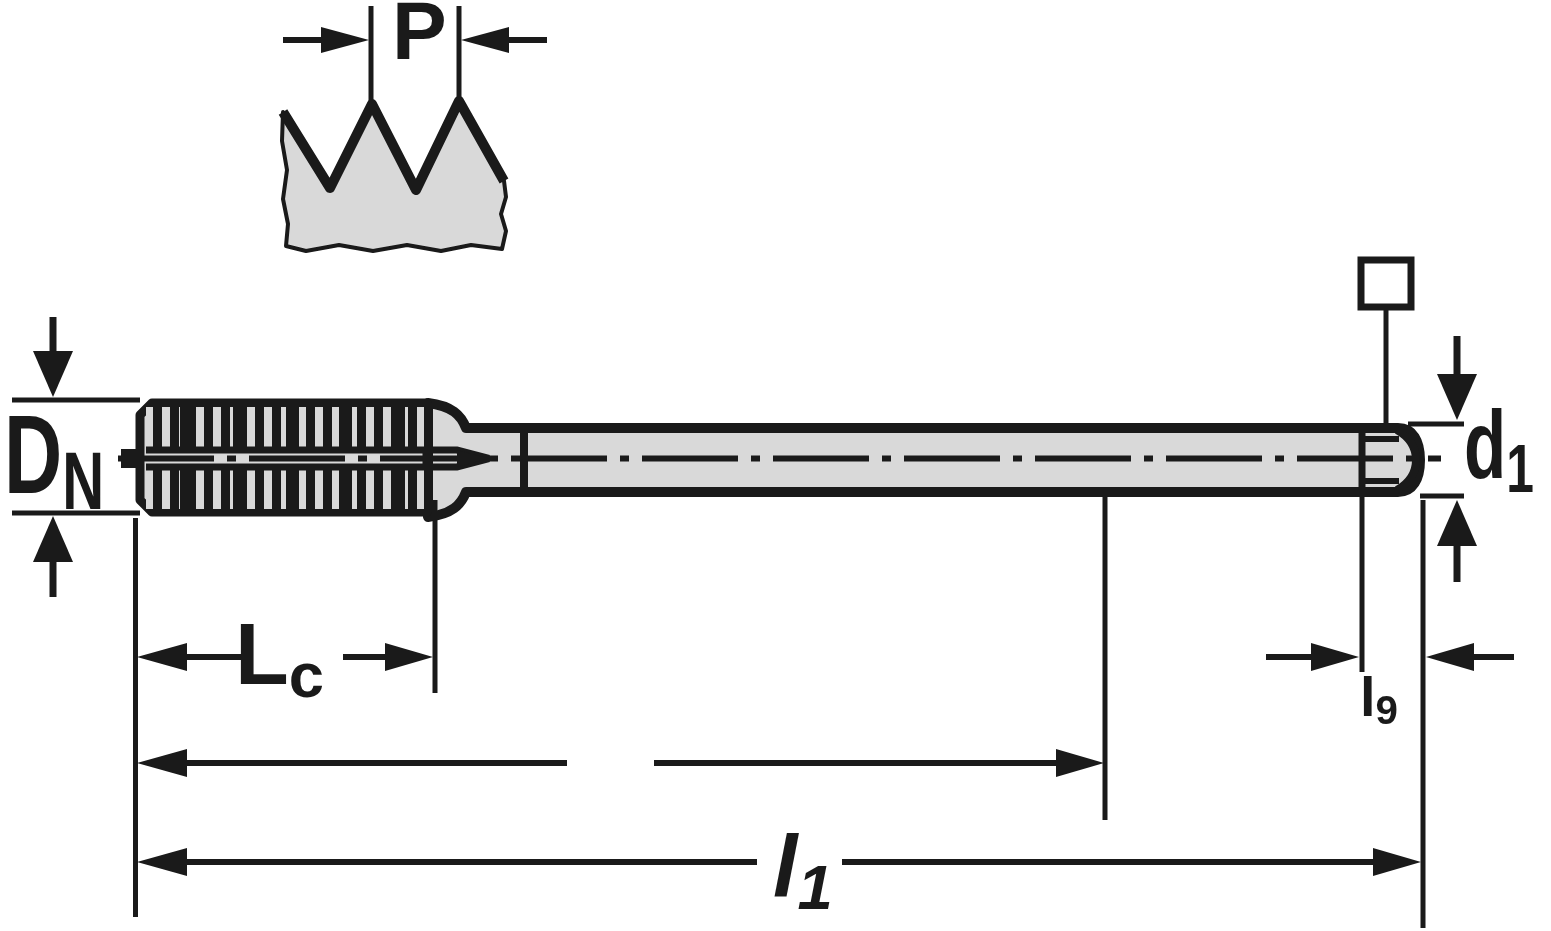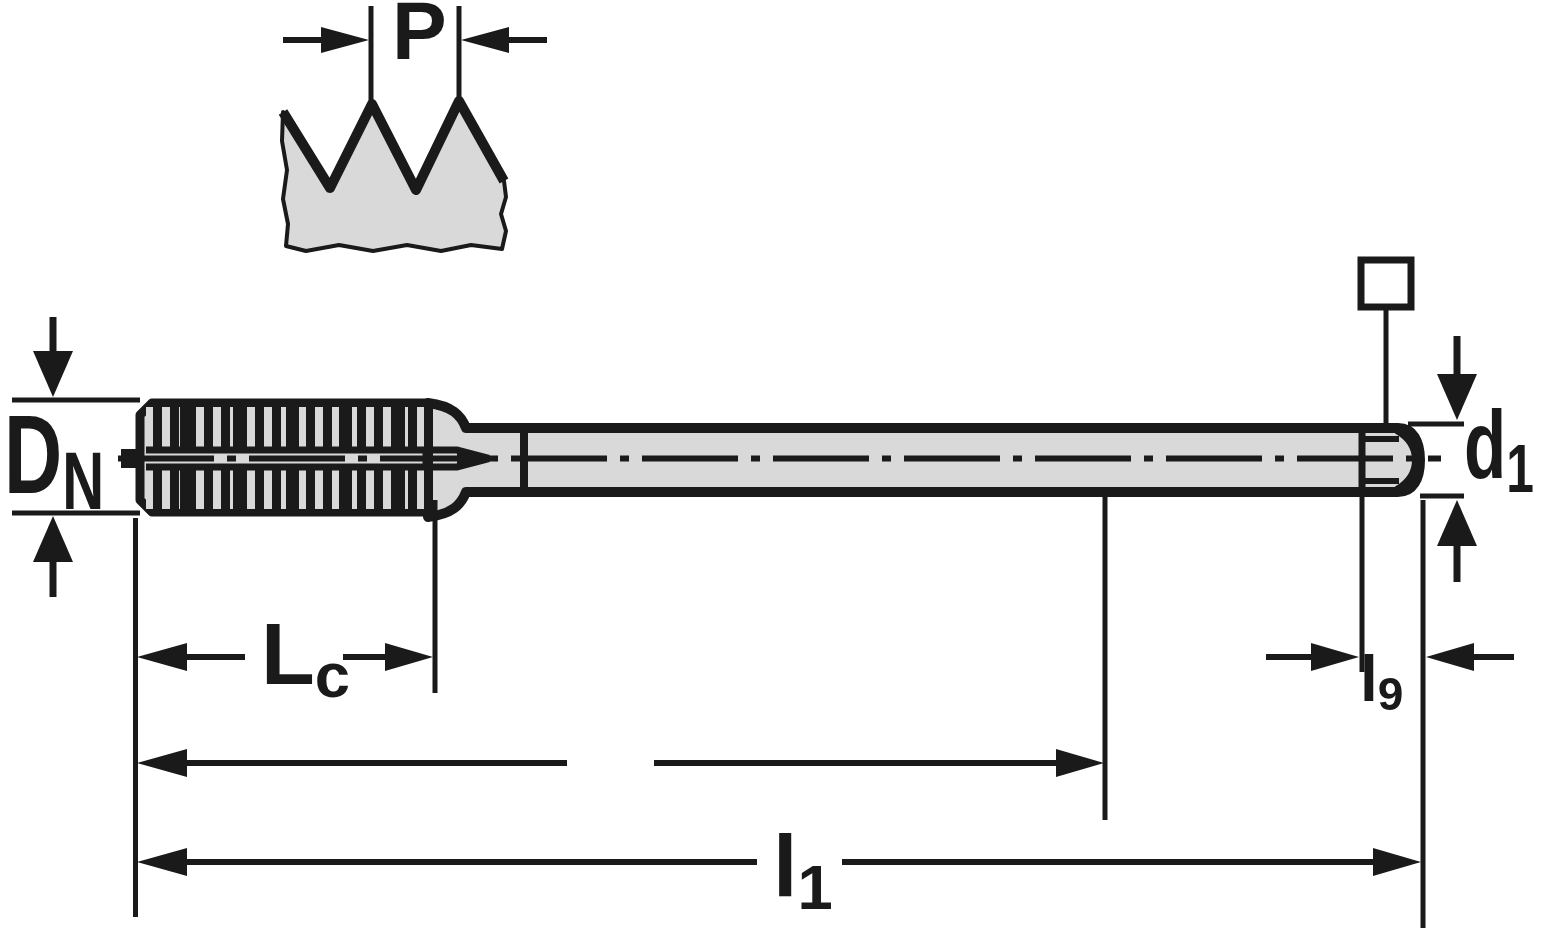--- a/index.html
+++ b/index.html
@@ -17,24 +17,24 @@
     color:#1a1a1a;
     line-height:1;
     white-space:nowrap;
     font-family:"Liberation Sans", sans-serif;
   }
   .lbl .sub{font-size:0.72em;vertical-align:-0.2em;}
   .narrow{transform:scaleX(0.72);transform-origin:left top;}
   #lbl-p {left:392px; top:-10px; font-size:82px;}
   #lbl-dn{left:4px;   top:399px; font-size:112px;}
   #lbl-d1{left:1464px;top:397px; font-size:96px;}
-  #lbl-lc{left:261px; top:610px; font-size:88px;}
+  #lbl-lc{left:235px; top:610px; font-size:88px;}
   #lbl-l3{left:587px; top:710px; font-size:88px;}
-  #lbl-l1{left:773px; top:822px; font-size:88px;}
-  #lbl-l9{left:1360px;top:647px; font-size:64px;}
+  #lbl-l1{left:773px; top:822px; font-size:88px;font-style:italic;}
+  #lbl-l9{left:1360px;top:669px; font-size:56px;}
 </style>
 </head>
 <body>
 
 <div class="canvas">
 
   <svg class="drawing" width="1551" height="931" viewBox="0 0 1551 931">
     <defs>
       <pattern id="hatchA" width="17" height="8" patternUnits="userSpaceOnUse">
         <rect width="17" height="8" fill="#d9d9d9"></rect>

